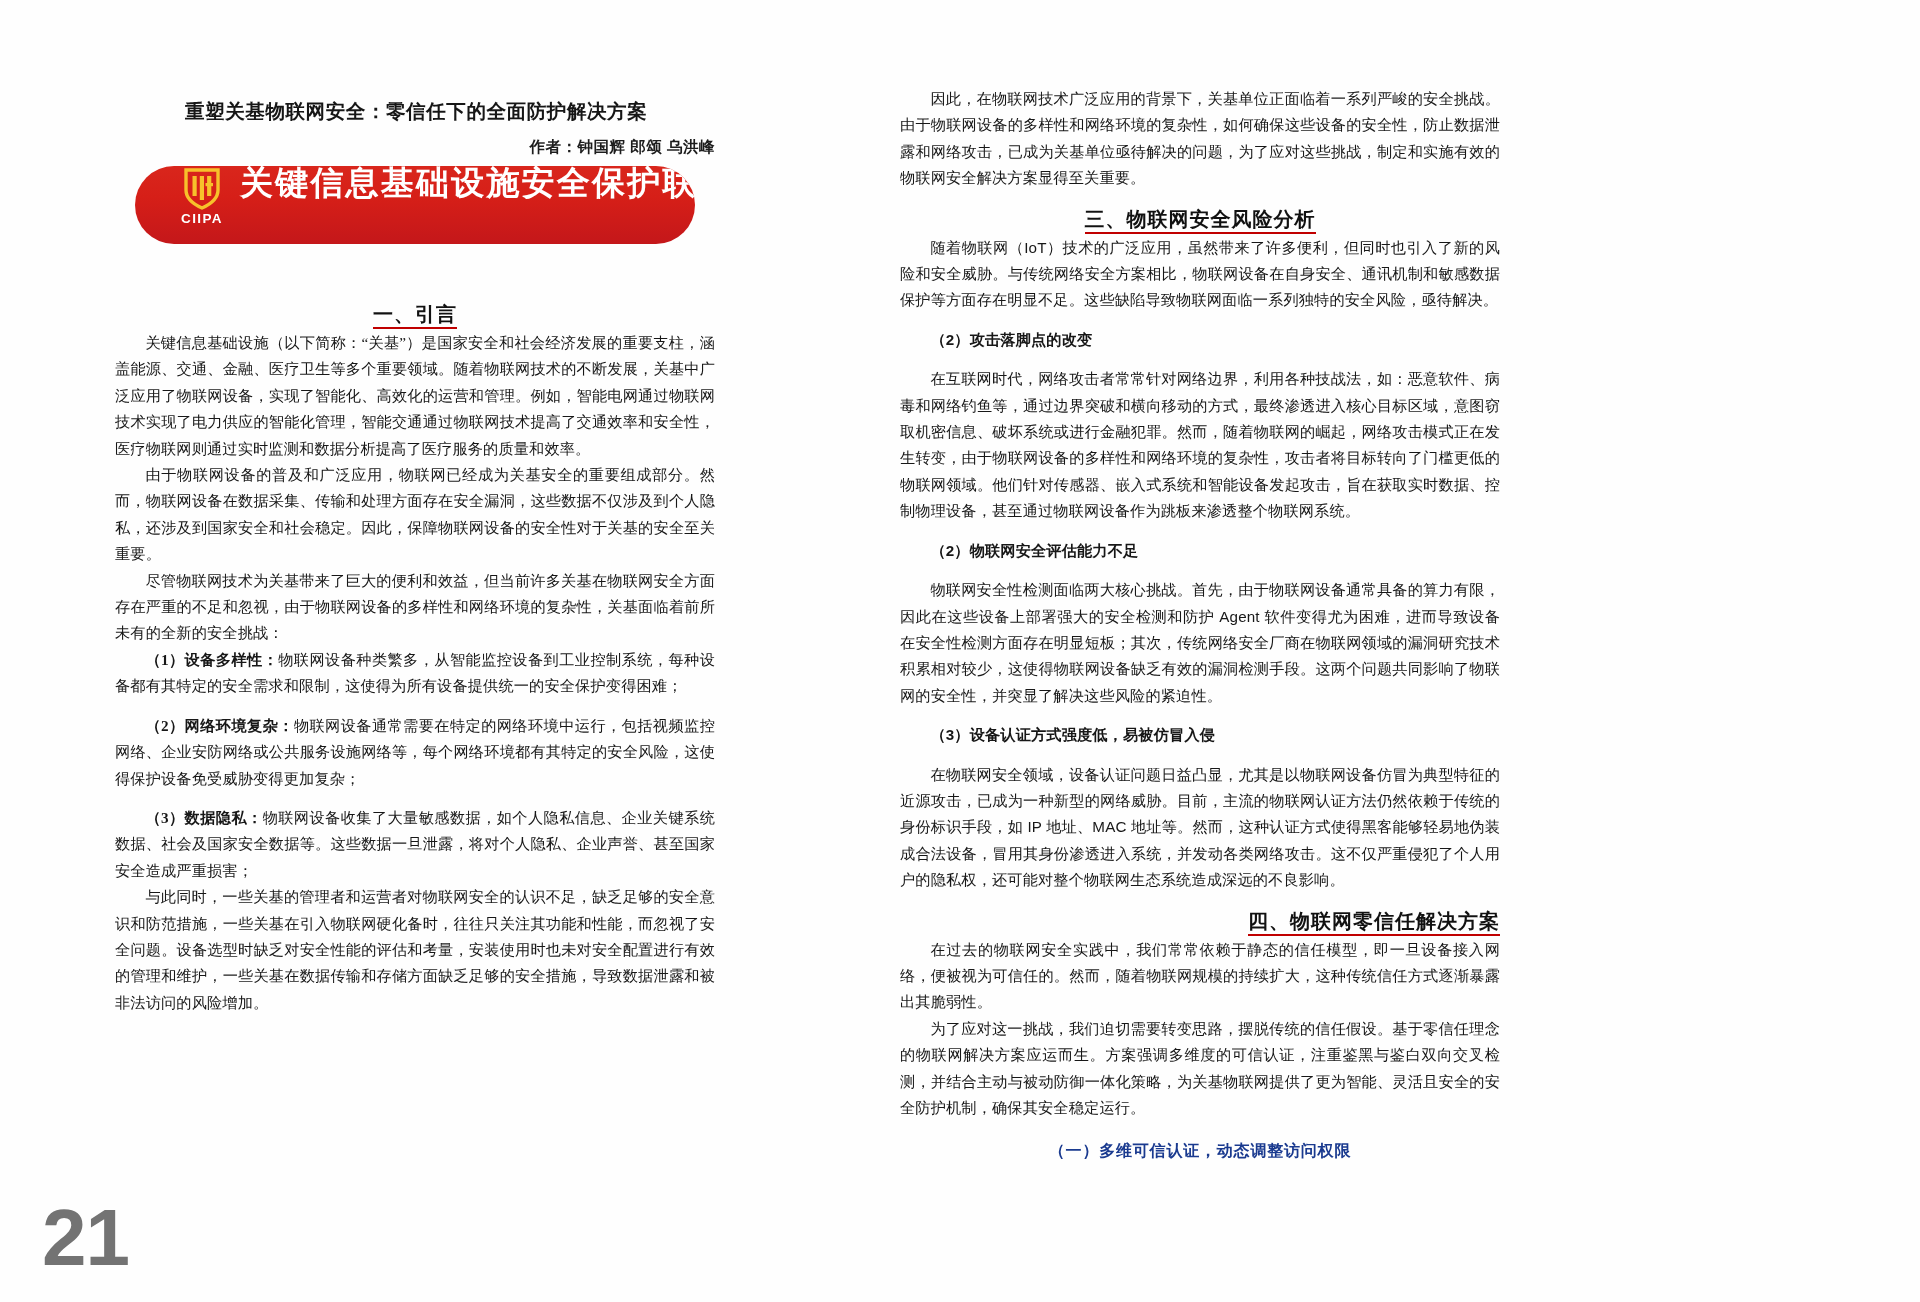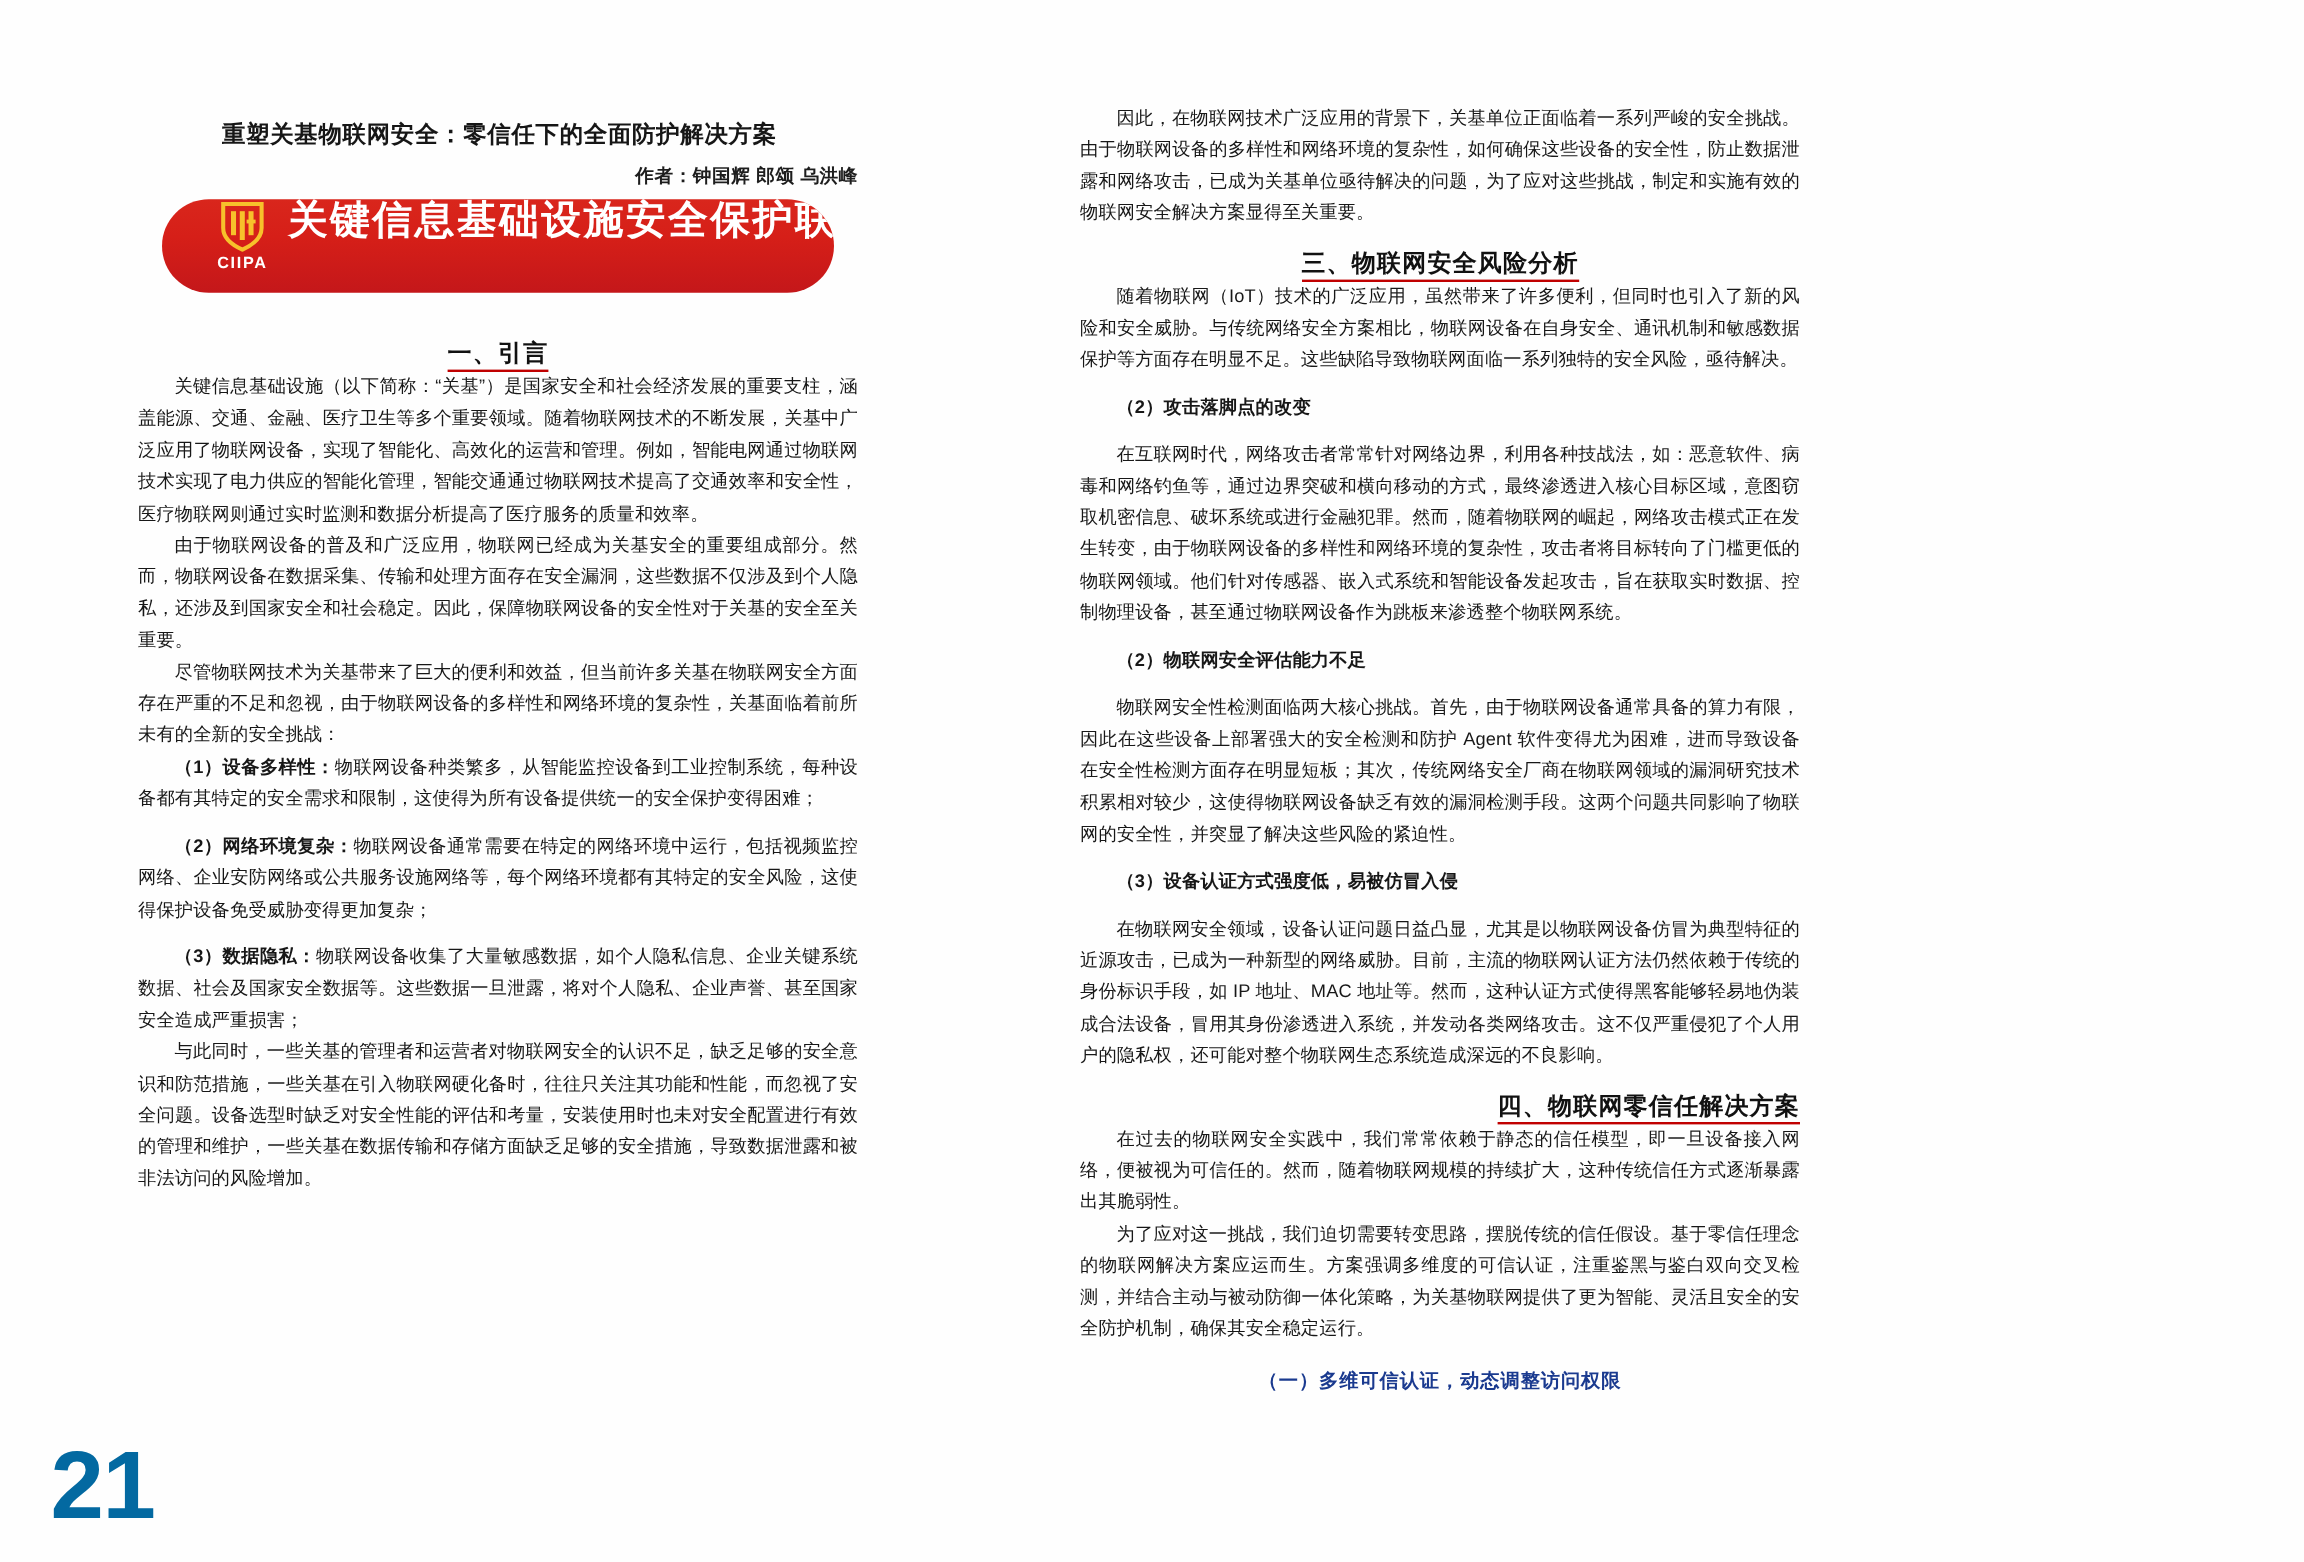--- a/index.html
+++ b/index.html
@@ -141,21 +141,21 @@
   p.gap-lg { }
   .b { font-weight: bold; }
 
   
   .page-number {
     position: absolute;
     left: 42px;
     bottom: 24px;
     font-size: 80px;
     font-weight: bold;
-    color: #0369a1;
+    color: #737373;
     line-height: 1;
     letter-spacing: -1px;
     font-family: "Liberation Sans", sans-serif;
   }
 </style>
 </head>
 <body>
 
 <div class="page">
 
@@ -176,21 +176,21 @@
             <rect x="19.8" y="10" width="4.2" height="24" fill="#f7c12b"></rect>
             <rect x="27.1" y="10" width="4.2" height="20" fill="#f7c12b"></rect>
             <rect x="25.5" y="17" width="7.5" height="3.2" fill="#f7c12b"></rect>
           </svg>
         </span>
         <span class="banner-acronym">CIIPA</span>
       </div>
       <div class="banner-text">关键信息基础设施安全保护联盟</div>
     </div>
 
-    <div style="position:absolute; left:0; top:272px; width:600px;">
+    <div style="position:absolute; left:0; top:292px; width:600px;font-family:Liberation Serif, serif;">
 
       <div class="sec-head">
         <span>一、引言</span>
       </div>
       <p class="para">关键信息基础设施（以下简称：“关基”）是国家安全和社会经济发展的重要支柱，涵盖能源、交通、金融、医疗卫生等多个重要领域。随着物联网技术的不断发展，关基中广泛应用了物联网设备，实现了智能化、高效化的运营和管理。例如，智能电网通过物联网技术实现了电力供应的智能化管理，智能交通通过物联网技术提高了交通效率和安全性，医疗物联网则通过实时监测和数据分析提高了医疗服务的质量和效率。</p>
       <p class="para">由于物联网设备的普及和广泛应用，物联网已经成为关基安全的重要组成部分。然而，物联网设备在数据采集、传输和处理方面存在安全漏洞，这些数据不仅涉及到个人隐私，还涉及到国家安全和社会稳定。因此，保障物联网设备的安全性对于关基的安全至关重要。</p>
 
       <p class="para">尽管物联网技术为关基带来了巨大的便利和效益，但当前许多关基在物联网安全方面存在严重的不足和忽视，由于物联网设备的多样性和网络环境的复杂性，关基面临着前所未有的全新的安全挑战：</p>
 
       <p class="para"><span class="b">（1）设备多样性：</span><span>物联网设备种类繁多，从智能监控设备到工业控制系统，每种设备都有其特定的安全需求和限制，这使得为所有设备提供统一的安全保护变得困难；</span></p>

